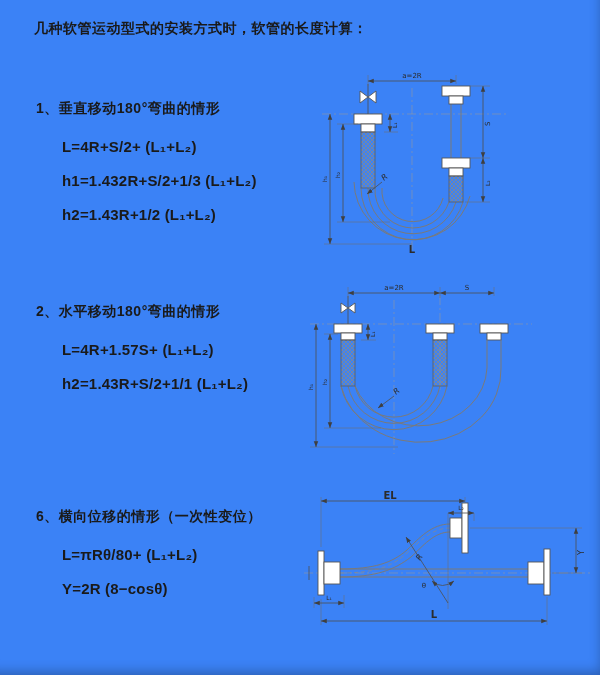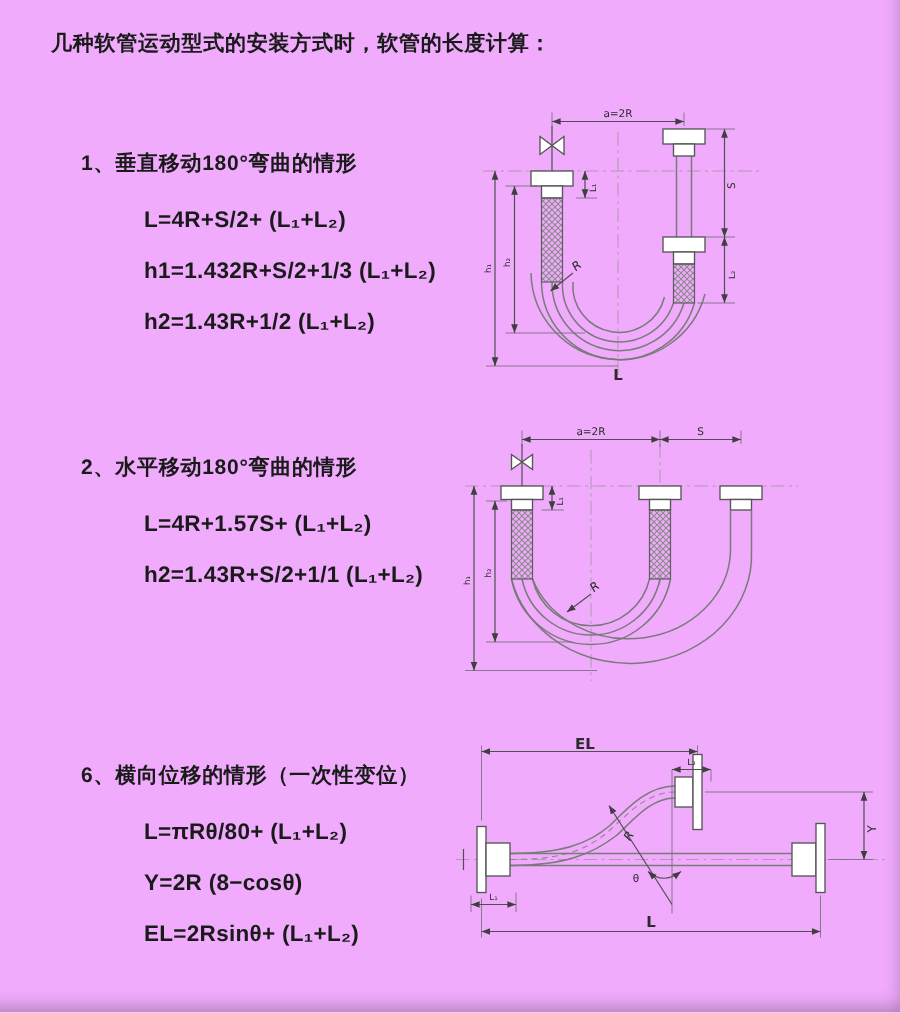--- a/index.html
+++ b/index.html
@@ -1,31 +1,31 @@
 <!DOCTYPE html>
 <html><head>
 <meta charset="utf-8">
 <style>
   html,body{margin:0;padding:0;background:#ffffff;}
   .page{
-    position:relative;width:600px;height:675px;background:#f0abfc;
+    position:relative;width:600px;height:675px;background:#3b82f6;
     font-family:"Liberation Sans","DejaVu Sans",sans-serif;color:#1a1a1a;
     overflow:hidden;
   }
   .page::after{
     content:"";position:absolute;inset:0;pointer-events:none;
     box-shadow:inset -6px -10px 12px -7px rgba(0,0,0,.28);
   }
   .doc-title{
     position:absolute;left:34px;top:20px;font-size:14px;font-weight:bold;
     letter-spacing:.5px;white-space:nowrap;
   }
-  .section{position:absolute;left:54px;width:270px;}
+  .section{position:absolute;left:36px;width:270px;}
   .section .heading{font-size:14px;font-weight:bold;letter-spacing:.5px;margin:0 0 12px 0;white-space:nowrap;}
-  .section .formula{font-size:15px;font-weight:600;line-height:34px;margin-left:42px;white-space:nowrap;letter-spacing:.2px;}
+  .section .formula{font-size:15px;font-weight:600;line-height:34px;margin-left:26px;white-space:nowrap;letter-spacing:.2px;}
   #sec1{top:100px;} #sec2{top:303px;} #sec3{top:508px;}
   .diagram{position:absolute;}
   #dia1{left:310px;top:70px;} #dia2{left:306px;top:282px;} #dia3{left:300px;top:491px;}
   svg{overflow:visible;}
   svg text{font-family:"DejaVu Sans",sans-serif;fill:#2b2b2b;}
   .lbl{font-size:7px;} .lblS{font-size:5.8px;} .lblB{font-size:10px;font-weight:bold;} .lblM{font-size:8px;}
   .it{font-style:italic;}
   .dim{stroke:#4f4f4f;stroke-width:.8;fill:none;}
   .ext{stroke:#6f6f6f;stroke-width:.55;fill:none;}
   .hose{stroke:#7a7a7a;stroke-width:1;fill:none;}
@@ -62,21 +62,20 @@
   <div class="section" id="sec2">
     <div class="heading">2、水平移动180°弯曲的情形</div>
     <div class="formula">L=4R+1.57S+ (L₁+L₂)</div>
     <div class="formula">h2=1.43R+S/2+1/1 (L₁+L₂)</div>
   </div>
 
   <div class="section" id="sec3">
     <div class="heading">6、横向位移的情形（一次性变位）</div>
     <div class="formula">L=πRθ/80+ (L₁+L₂)</div>
     <div class="formula">Y=2R (8−cosθ)</div>
-    <div class="formula">EL=2Rsinθ+ (L₁+L₂)</div>
   </div>
 
   <div class="diagram" id="dia1">
     <svg width="278" height="185" viewBox="0 0 278 185">
 
       <line class="cl" x1="102" y1="18" x2="102" y2="180"></line>
       <line class="cl" x1="12" y1="44" x2="198" y2="44"></line>
 
       <g>
         <path class="hose" d="M51,118 A52,52 0 0 0 153,132"></path>

